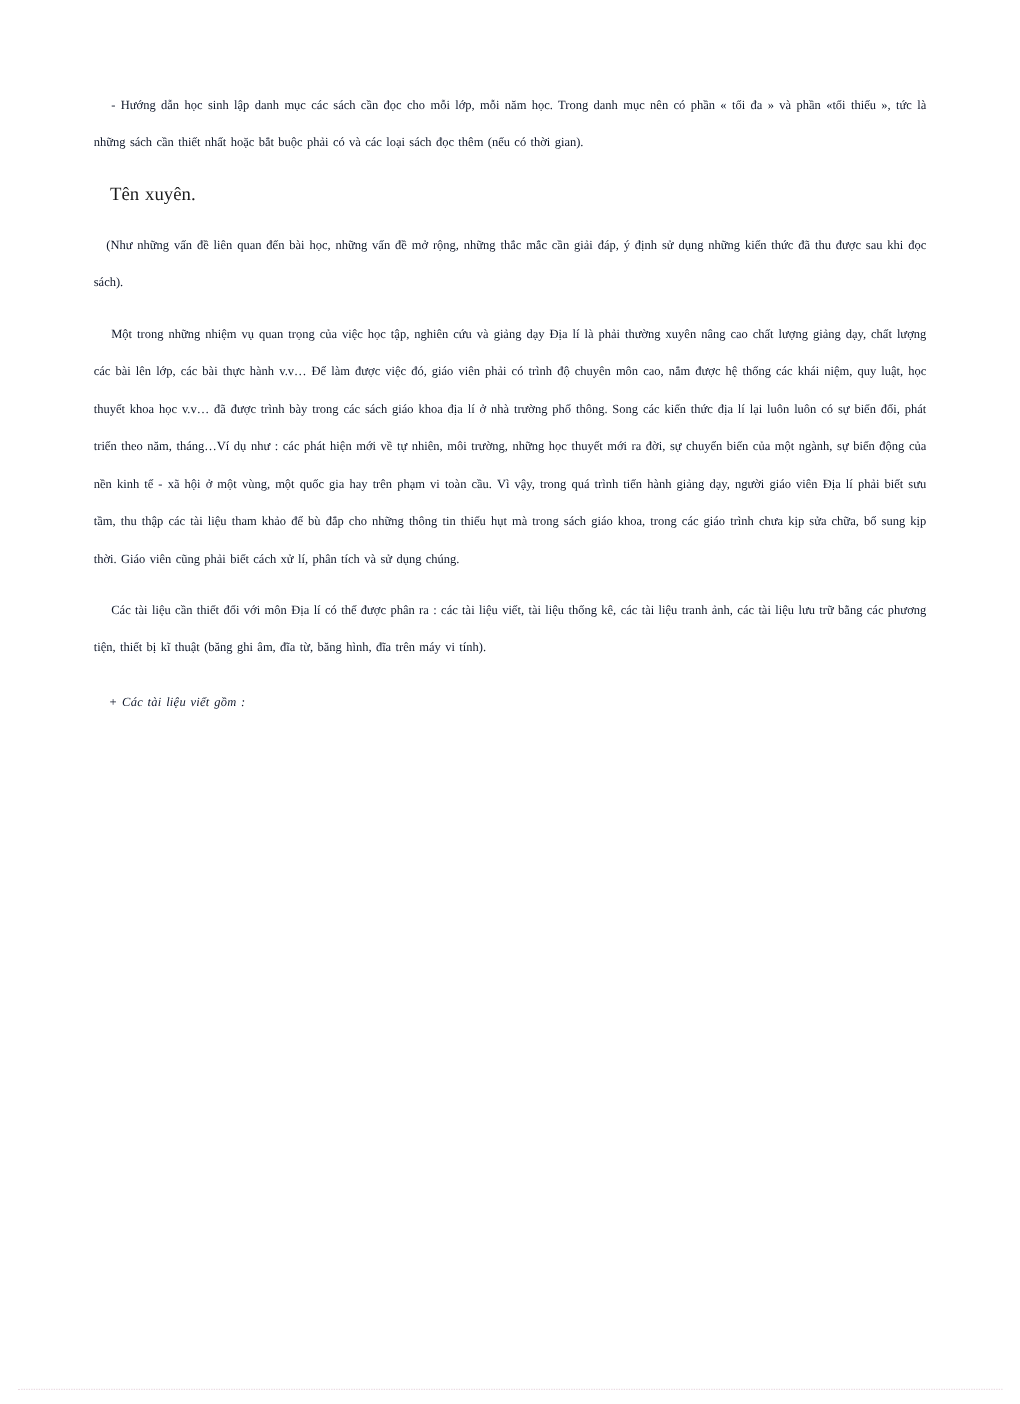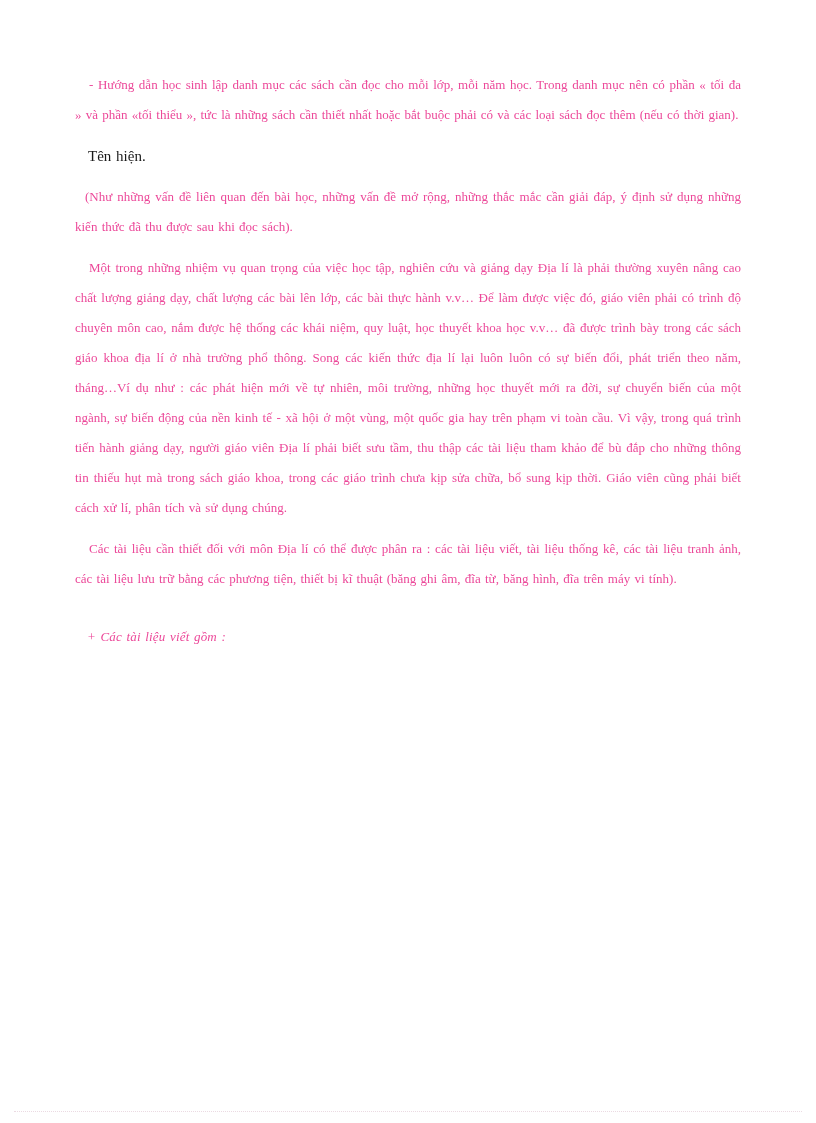--- a/index.html
+++ b/index.html
@@ -17,23 +17,23 @@
     font-family: "Liberation Serif", "DejaVu Serif", serif;
   }
   .content {
     position: absolute;
     left: 75px;
     top: 70px;
     width: 666px;
   }
   .para {
     margin: 0 0 11px 0;
-    font-size: 13px;
+    font-size: 10px;
     line-height: 30px;
-    color: #ec4899;
+    color: #0f172a;
     text-align: justify;
     text-justify: inter-word;
     text-indent: 14px;
     word-spacing: 1px;
     -webkit-font-smoothing: antialiased;
   }
   
   .item {
     margin: 0 0 11px 0;
     font-size: 15px;
@@ -43,21 +43,21 @@
     text-indent: 13px;
     word-spacing: 1px;
   }
   .para-paren {
     text-indent: 10px;
   }
   .para-italic {
     font-style: italic;
     text-indent: 12px;
     text-align: left;
-    margin-top: 28px;
+    margin-top: 14px;
     letter-spacing: 0.2px;
   }
   .footer-rule {
     position: absolute;
     left: 14px;
     right: 14px;
     bottom: 10px;
     height: 1px;
     border-top: 1px dotted #e8d4dd;
     opacity: 0.85;
@@ -68,21 +68,21 @@
 
 <div class="page">
 
   <div class="content">
 
     <p class="para">- Hướng dẫn học sinh lập danh mục các sách cần đọc cho mỗi lớp, mỗi năm học. Trong danh mục nên có phần « tối đa » và phần «tối thiểu »,  tức là những sách cần thiết nhất hoặc bắt buộc phải có và các loại sách đọc thêm (nếu có thời gian).</p>
 
 
 
 
-    <p class="item">Tên hiện.</p>
+    <p class="item">Tên xuyên.</p>
 
 
 
 
 
     <p class="para para-paren">(Như những vấn đề liên quan đến bài học, những vấn đề mở rộng, những thắc mắc cần giải đáp, ý định sử dụng những kiến thức đã thu được sau khi đọc sách).</p>
 
     <p class="para">Một trong những nhiệm vụ quan trọng của việc học tập, nghiên cứu và giảng dạy Địa lí là phải thường xuyên nâng cao chất lượng giảng dạy, chất lượng các bài lên lớp, các bài thực hành v.v… Để làm được việc đó, giáo viên phải có trình độ chuyên môn cao, nắm được hệ thống các khái niệm, quy luật, học thuyết khoa học v.v… đã được trình bày trong các sách giáo khoa địa lí ở nhà trường phổ thông. Song các kiến thức địa lí lại luôn luôn có sự biến đổi, phát triển theo năm, tháng…Ví dụ như : các phát hiện mới về tự nhiên, môi trường, những học thuyết mới ra đời, sự chuyển biến của một ngành, sự biến động của nền kinh tế - xã hội ở một vùng, một quốc gia hay trên phạm vi toàn cầu. Vì vậy, trong quá trình tiến hành giảng dạy, người giáo viên Địa lí phải biết sưu tầm, thu thập các tài liệu tham khảo để bù đắp cho những thông tin thiếu hụt mà trong sách giáo khoa, trong các giáo trình chưa kịp sửa chữa, bổ sung kịp thời. Giáo viên cũng phải biết cách xử lí, phân tích và sử dụng chúng.</p>
 
     <p class="para">Các tài liệu cần thiết đối với môn Địa lí có thể được phân ra : các tài liệu viết, tài liệu thống kê, các tài liệu tranh ảnh, các tài liệu lưu trữ bằng các phương tiện, thiết bị kĩ thuật (băng ghi âm, đĩa từ, băng hình, đĩa trên máy vi tính).</p>

